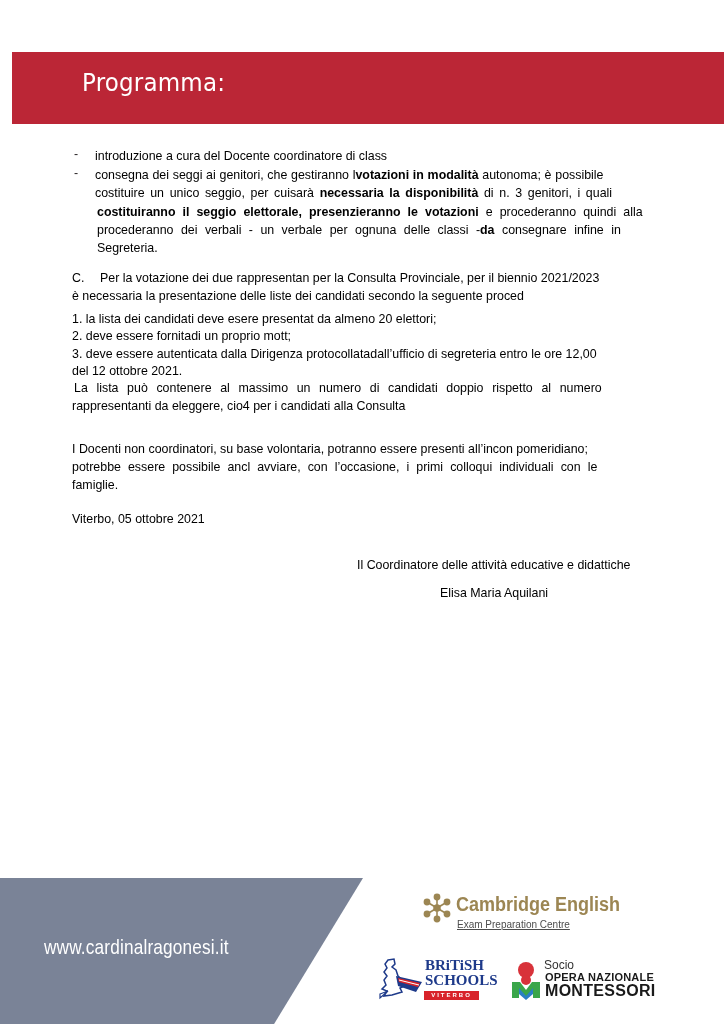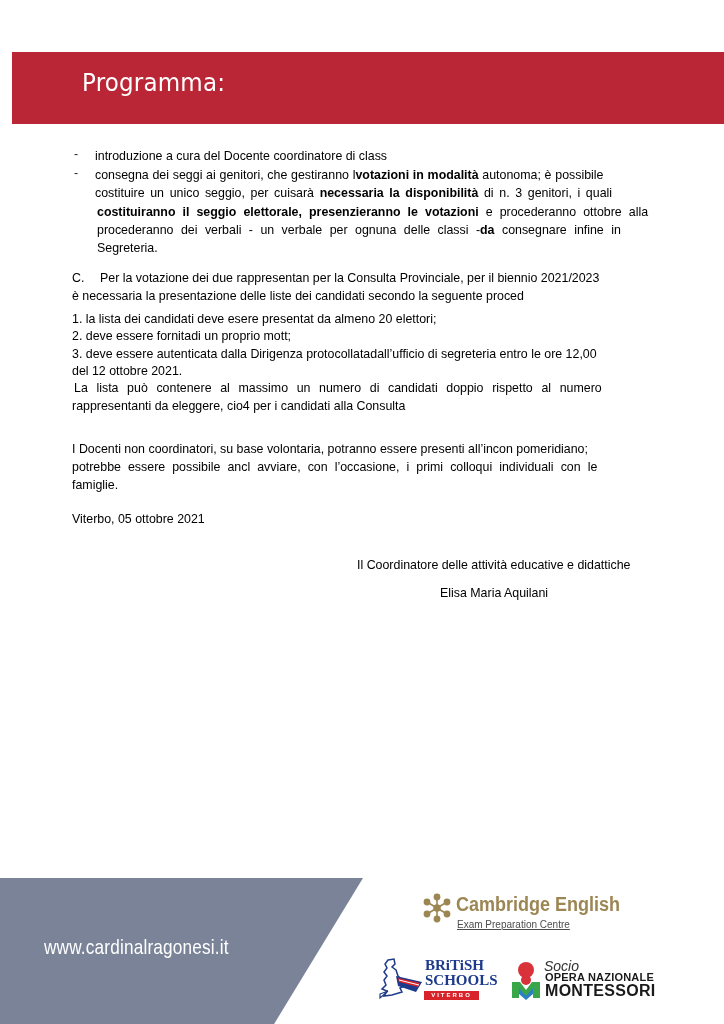--- a/index.html
+++ b/index.html
@@ -47,21 +47,21 @@
     .british { position: absolute; left: 378px; top: 958px; }
     .british-name {
       position: absolute; left: 47px; top: 0; color: #1e3a8a; font-family: "Liberation Serif", serif;
       font-weight: bold; font-size: 15px; line-height: 15px; white-space: nowrap;
     }
     .british-city {
       position: absolute; left: 46px; top: 33px; width: 55px; height: 9px; background: #d8232a;
       color: #fff; font-size: 6px; line-height: 9px; text-align: center; letter-spacing: 2px; font-weight: bold;
     }
     .montessori { position: absolute; left: 510px; top: 958px; }
-    .mont-socio { position: absolute; left: 34px; top: 0; font-style: italic; font-size: 14px; color: #333; }
+    .mont-socio { position: absolute; left: 34px; top: 0; font-size: 12px; color: #333; }
     .mont-line1 { position: absolute; left: 35px; top: 13px; font-weight: bold; font-size: 11px; color:#1a1a1a; white-space: nowrap; letter-spacing: 0.2px;}
     .mont-line2 { position: absolute; left: 35px; top: 24px; font-weight: bold; font-size: 16px; color:#1a1a1a; white-space: nowrap; letter-spacing: 0.3px;}
   </style>
 </head>
 <body>
 
 <div class="banner">
   <div class="banner-title">Programma:</div>
 </div>
 
@@ -69,21 +69,21 @@
 <div class="text" style="left:95px; top:147px;">introduzione a cura del Docente coordinatore di class</div>
 
 <span class="dash" style="top:166px;">-</span>
 <div class="text" style="left:95px; top:166px; word-spacing:0.3px;">
   <span>consegna dei seggi ai genitori, che gestiranno l</span><span class="b">votazioni in modalità</span><span> autonoma; è possibile</span>
 </div>
 <div class="text" style="left:95px; top:184px; word-spacing:2.2px;">
   <span>costituire un unico seggio, per cuisarà </span><span class="b">necessaria la disponibilità</span><span> di n. 3 genitori, i quali</span>
 </div>
 <div class="text" style="left:97px; top:203px; word-spacing:3.6px;">
-  <span class="b">costituiranno il seggio elettorale, presenzieranno le votazioni</span><span> e procederanno ottobre alla</span>
+  <span class="b">costituiranno il seggio elettorale, presenzieranno le votazioni</span><span> e procederanno quindi alla</span>
 </div>
 <div class="text" style="left:97px; top:221px; word-spacing:4px;">
   <span>procederanno dei verbali - un verbale per ognuna delle classi -</span><span class="b">da</span><span> consegnare infine in</span>
 </div>
 <div class="text" style="left:97px; top:239px;">Segreteria.</div>
 
 <div class="text" style="left:72px; top:269px;">C.</div>
 <div class="text" style="left:100px; top:269px;">Per la votazione dei due rappresentan per la Consulta Provinciale, per il biennio 2021/2023</div>
 <div class="text" style="left:72px; top:287px;">è necessaria la presentazione delle liste dei candidati secondo la seguente proced</div>
 

